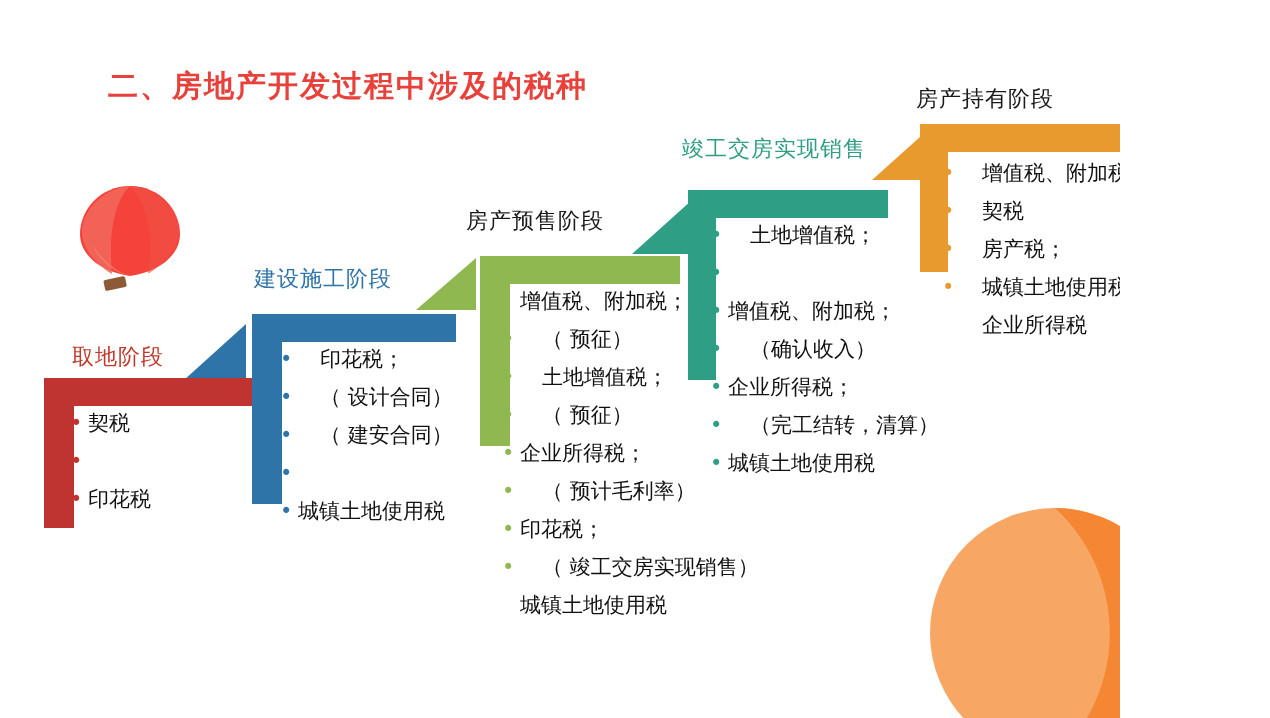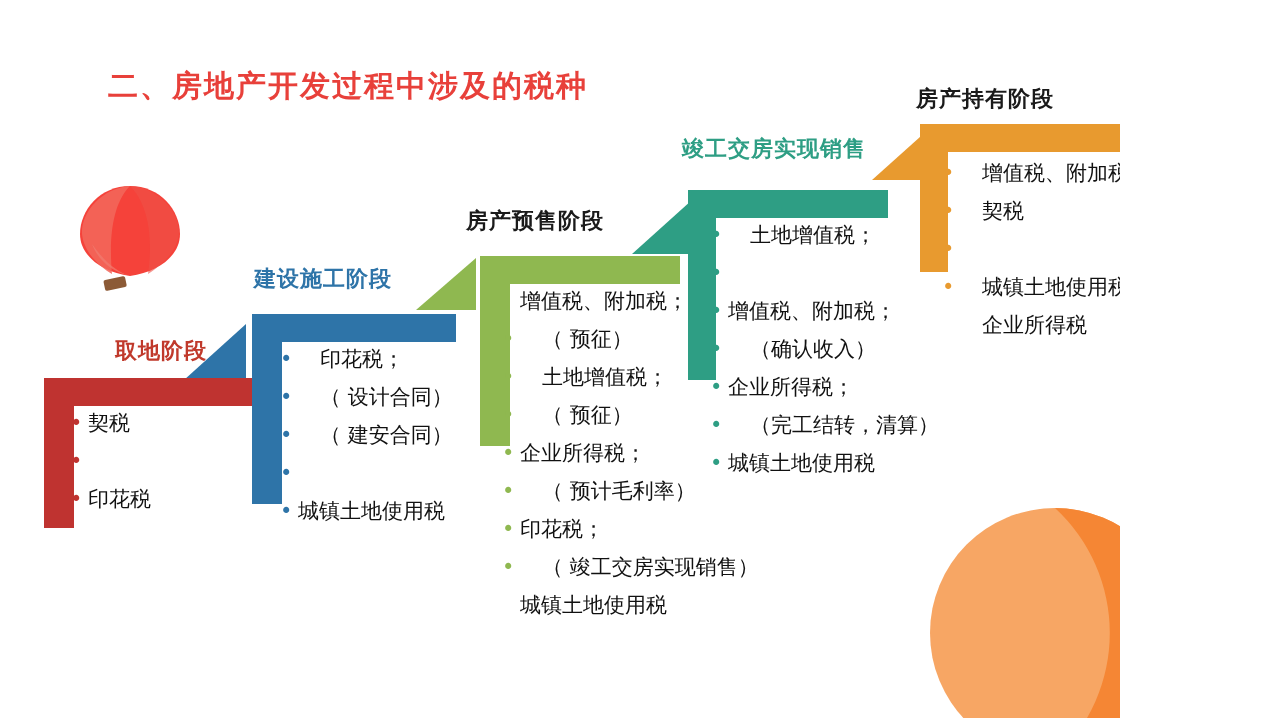--- a/index.html
+++ b/index.html
@@ -23,21 +23,21 @@
 
   
   .balloon{position:absolute;}
   .balloon svg{display:block;}
   .corner-circle{position:absolute;right:-60px;bottom:-40px;width:250px;height:250px;}
 
   
   .stage{position:absolute;}
   .stage-title{
     position:absolute;white-space:nowrap;
-    font-size:22px;font-weight:bold;letter-spacing:1px;
+    font-size:22px;font-weight:normal;letter-spacing:1px;
     font-family:"DejaVu Sans","Liberation Sans",sans-serif;
     z-index:6;
   }
   .bracket-h{position:absolute;z-index:3;}
   .bracket-v{position:absolute;z-index:3;}
   .arrow{position:absolute;z-index:2;}
   .arrow svg{display:block;}
   .items{position:absolute;z-index:5;}
   .item{
     display:flex;align-items:flex-start;
@@ -92,21 +92,21 @@
         <path d="M62 4 C80 22 88 54 82 100 C95 92 114 76 115 54 C115 30 90 5 62 4 Z" fill="#EE5248" opacity="0.6"></path>
         <path d="M22 68 C36 90 50 98 62 102 C42 98 28 86 22 68 Z" fill="#F07C70" opacity="0.7"></path>
       </g>
       <rect x="96" y="100" width="24" height="12" rx="2" fill="#8C5A36" transform="rotate(-18 108 106)"></rect>
     </svg>
   </div>
 
   <div class="slide-title">二、房地产开发过程中涉及的税种</div>
 
   <div class="stage" id="stage1">
-    <div class="stage-title" style="left:28px;top:6px;color:#C0392B;margin-left:43px;">取地阶段</div>
+    <div class="stage-title" style="left:28px;top:12px;color:#C0392B;">取地阶段</div>
     <div class="arrow" style="left:140px;top:-6px;">
       <svg width="62" height="56" viewBox="0 0 62 56">
           <polygon points="62,0 62,56 0,56" fill="#2E74A8"></polygon>
         </svg>
     </div>
     <div class="bracket-h" style="left:0px;top:48px;width:208px;height:28px;background:#BF3330;"></div>
     <div class="bracket-v" style="left:0px;top:48px;width:30px;height:150px;background:#BF3330;"></div>
     <div class="items" style="left:26px;top:74px;">
       <div class="item">
         <span class="bullet" style="color:#BF3330;">•</span>
@@ -251,20 +251,21 @@
       <div class="item">
         <span class="bullet" style="color:#E89A2F;">•</span>
         <span class="txt indent">增值税、附加税</span>
       </div>
       <div class="item">
         <span class="bullet" style="color:#E89A2F;">•</span>
         <span class="txt indent">契税</span>
       </div>
       <div class="item">
         <span class="bullet" style="color:#E89A2F;">•</span>
+        <span class="txt indent">房产税；</span>
       </div>
       <div class="item">
         <span class="bullet" style="color:#E89A2F;">•</span>
         <span class="txt indent">城镇土地使用税</span>
       </div>
       <div class="item">
         <span class="bullet hidden" style="color:#E89A2F;">•</span>
         <span class="txt indent">企业所得税</span>
       </div>
     </div>

